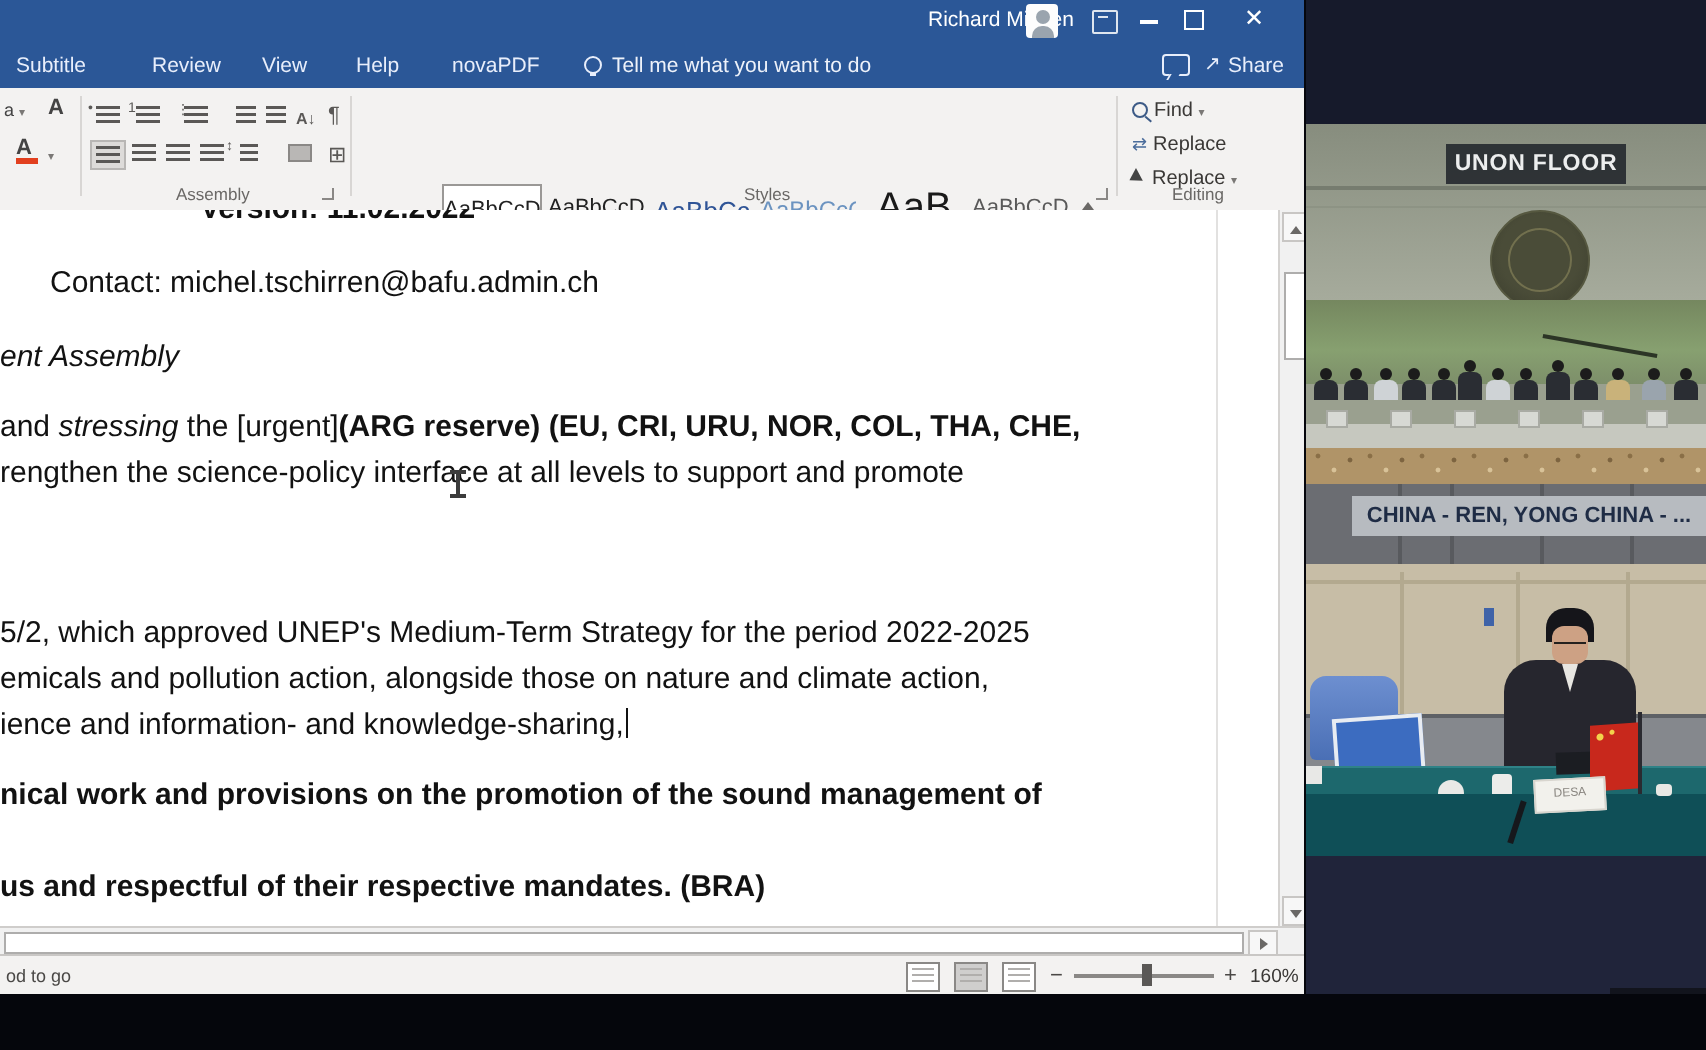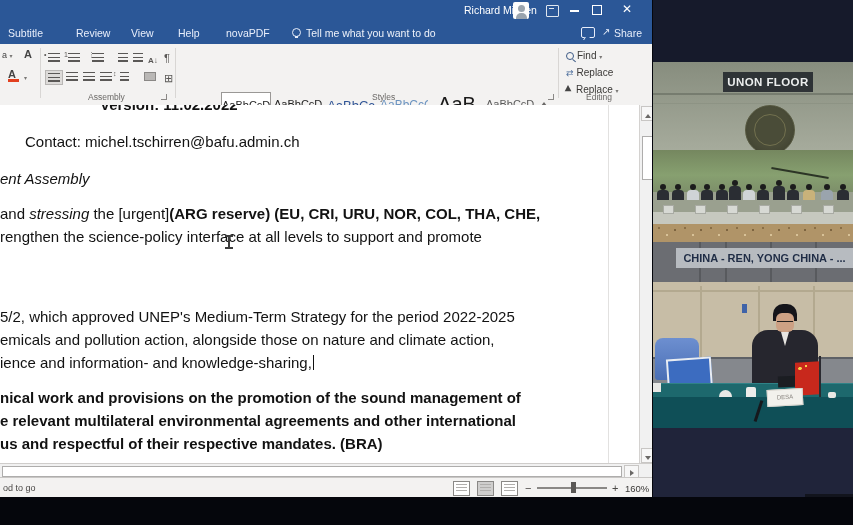--- a/index.html
+++ b/index.html
@@ -293,21 +293,20 @@
       <div class="dl" style="left:0;top:65px;font-style:italic">ent Assembly</div>
 
       <div class="dl" style="left:0;top:100px"><span>and </span><span style="font-style:italic">stressing</span><span> the [urgent]</span><span style="font-weight:bold">(ARG reserve) (EU, CRI, URU, NOR, COL, THA, CHE,</span></div>
       <div class="dl" style="left:0;top:123px">rengthen the science-policy interface at all levels to support and promote</div>
 
       <div class="dl" style="left:0;top:203px">5/2, which approved UNEP's Medium-Term Strategy for the period 2022-2025</div>
       <div class="dl" style="left:0;top:226px">emicals and pollution action, alongside those on nature and climate action,</div>
       <div class="dl" style="left:0;top:249px"><span>ience and information- and knowledge-sharing,</span><span class="txtcaret"></span></div>
 
       <div class="dl" style="left:0;top:284px;font-weight:bold">nical work and provisions on the promotion of the sound management of</div>
-      <div class="dl" style="left:0;top:307px;font-weight:bold">e relevant multilateral environmental agreements and other international</div>
       <div class="dl" style="left:0;top:330px;font-weight:bold">us and respectful of their respective mandates. (BRA)</div>
 
       <div class="ibeam">
           <b></b>
           <i></i>
           <s></s>
         </div>
     </div>
 
     <div class="vscroll">

